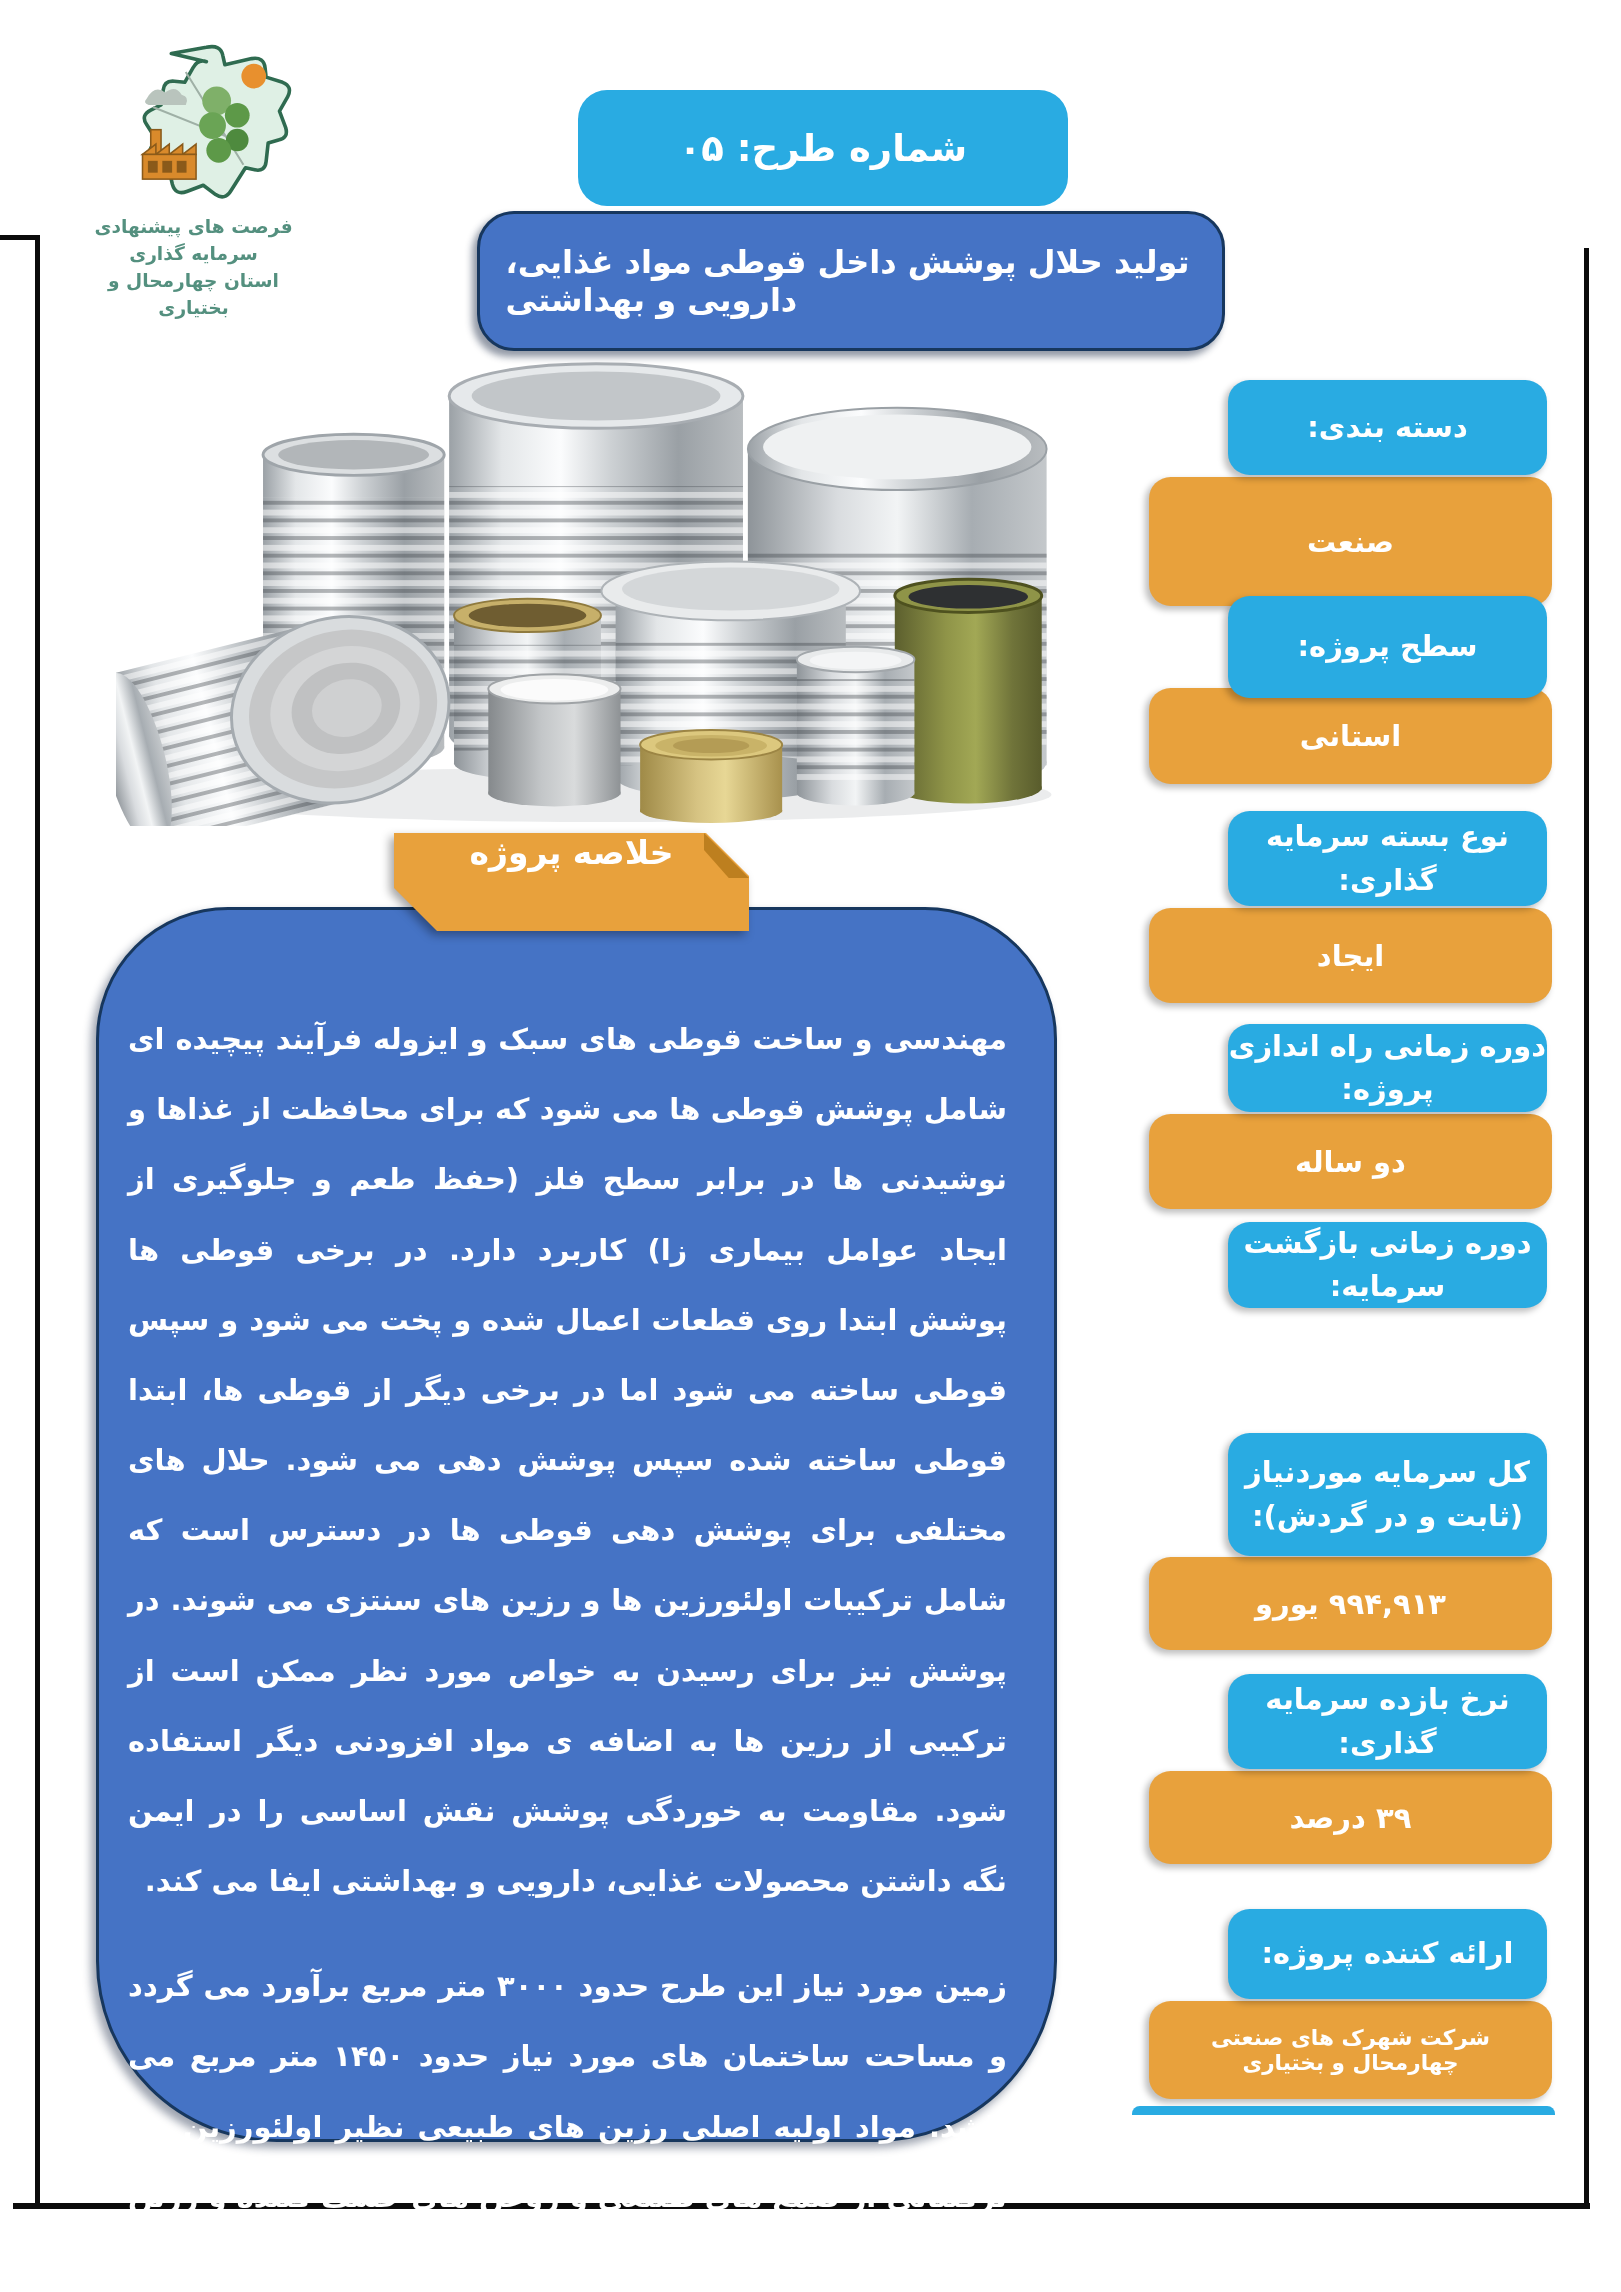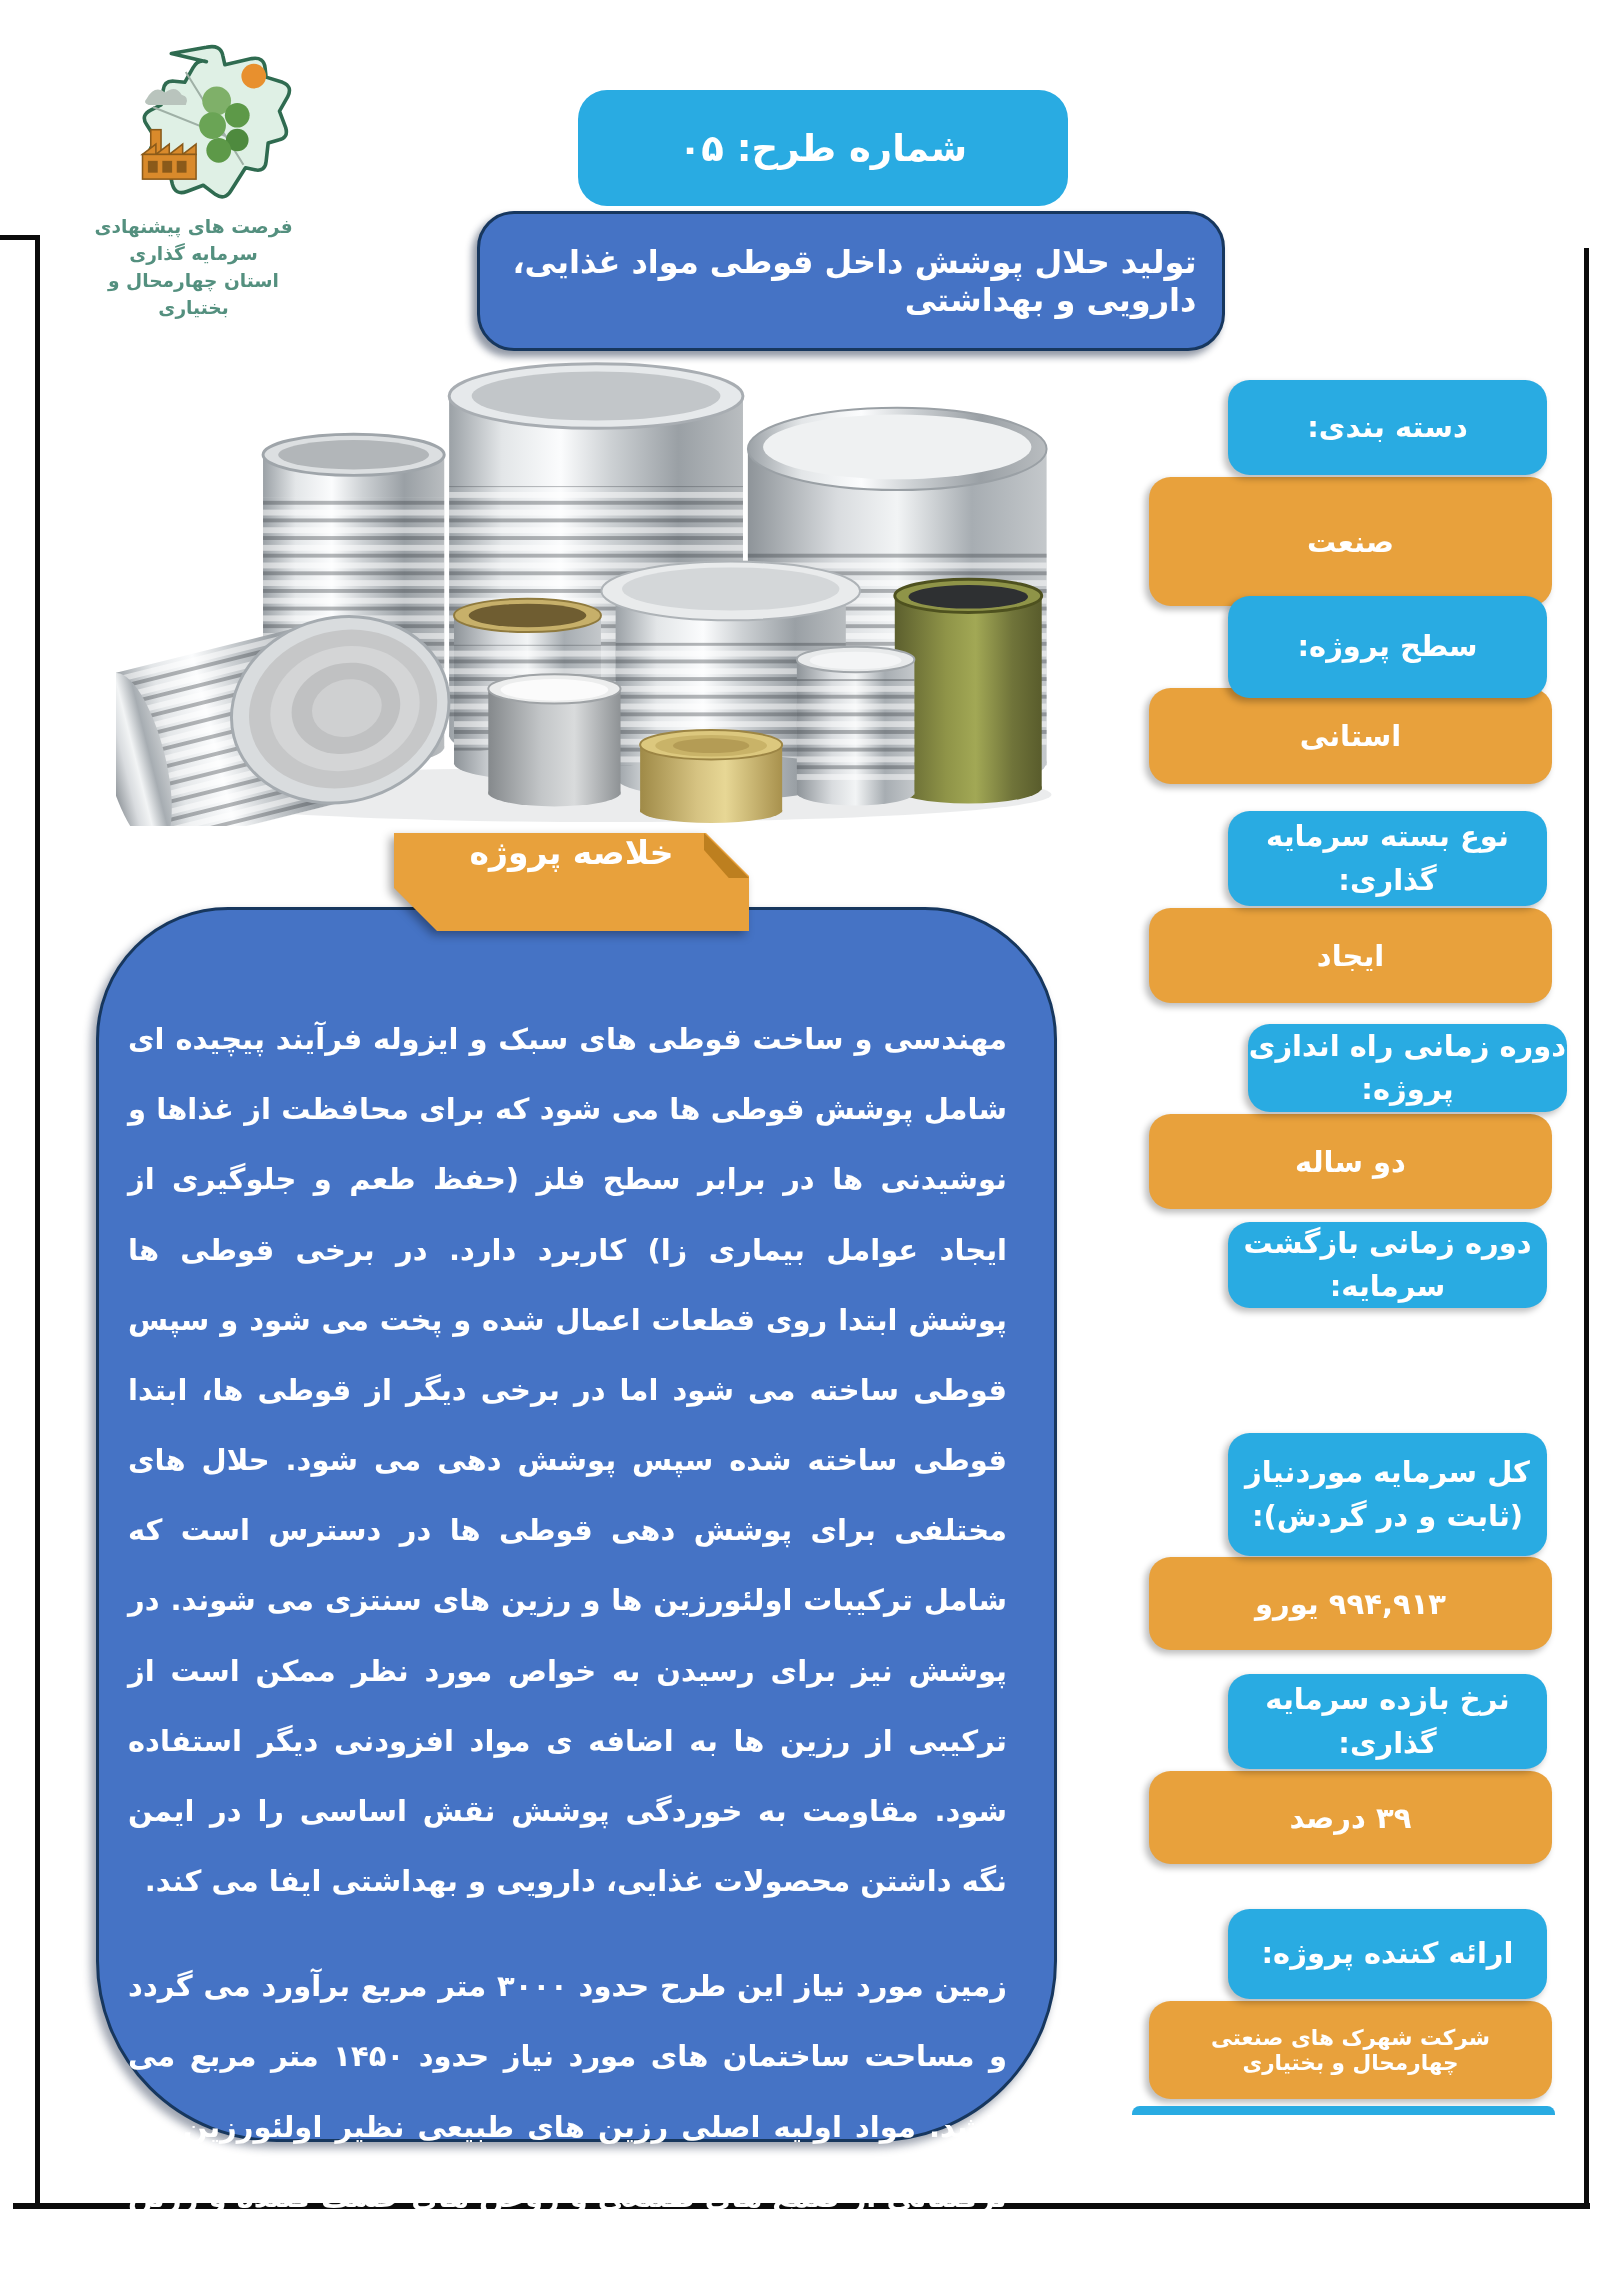--- a/index.html
+++ b/index.html
@@ -10,21 +10,21 @@
   .logo{position:absolute;left:76px;top:41px;width:235px;text-align:center;}
   .logo-caption{margin-top:3.9px;color:#54907f;font-size:18.6px;font-weight:bold;line-height:1.45;direction:rtl;}
   
   .plan-badge{position:absolute;left:578px;top:90px;width:490px;height:116px;background:#29abe2;
       border-radius:29px;display:flex;align-items:center;justify-content:center;
       color:#ffffff;font-size:37px;font-weight:bold;direction:rtl;}
   
   .title-box{position:absolute;left:477px;top:211px;width:748px;height:140px;background:#4573c5;
       border:3.9px solid #17375e;border-radius:37px;box-sizing:border-box;
       display:flex;align-items:center;justify-content:center;padding:0 25.5px;
-      color:#ffffff;font-size:32px;font-weight:bold;text-align:right;direction:rtl;
+      color:#ffffff;font-size:32px;font-weight:bold;text-align:left;direction:rtl;
       box-shadow:-4.9px 5.9px 7.8px rgba(15,30,60,.45);}
   
   .cans{position:absolute;left:116px;top:349px;width:965px;height:477px;}
   
   .summary-badge{position:absolute;left:394px;top:833px;width:355px;height:98px;z-index:3;
       filter:drop-shadow(-3.9px 4.9px 4.9px rgba(0,0,0,.35));}
   .summary-badge .shape{position:absolute;inset:0;background:#e8a13c;
       clip-path:polygon(0 0,calc(100% - 43px) 0,100% 43px,100% 100%,43px 100%,0 calc(100% - 43px));
       display:flex;align-items:flex-start;justify-content:center;
       color:#ffffff;font-size:33px;font-weight:bold;direction:rtl;}
@@ -227,21 +227,21 @@
   <div class="dvalue" style="top:688px;height:96px;">
     <span>استانی</span>
     </div>
 
   <div class="dlabel" style="top:811px;height:95px;">
     <span>نوع بسته سرمایه گذاری:</span></div>
   <div class="dvalue" style="top:908px;height:95px;">
     <span>ایجاد</span>
     </div>
 
-  <div class="dlabel" style="top:1024px;height:88px;margin-left:20px;">
+  <div class="dlabel" style="top:1024px;height:88px;">
     <span>دوره زمانی راه اندازی پروژه:</span></div>
   <div class="dvalue" style="top:1114px;height:95px;">
     <span>دو ساله</span>
     </div>
 
   <div class="dlabel" style="top:1222px;height:86px;">
     <span>دوره زمانی بازگشت سرمایه:</span></div>
 
   <div class="dlabel" style="top:1433px;height:123px;">
     <span>کل سرمایه موردنیاز

